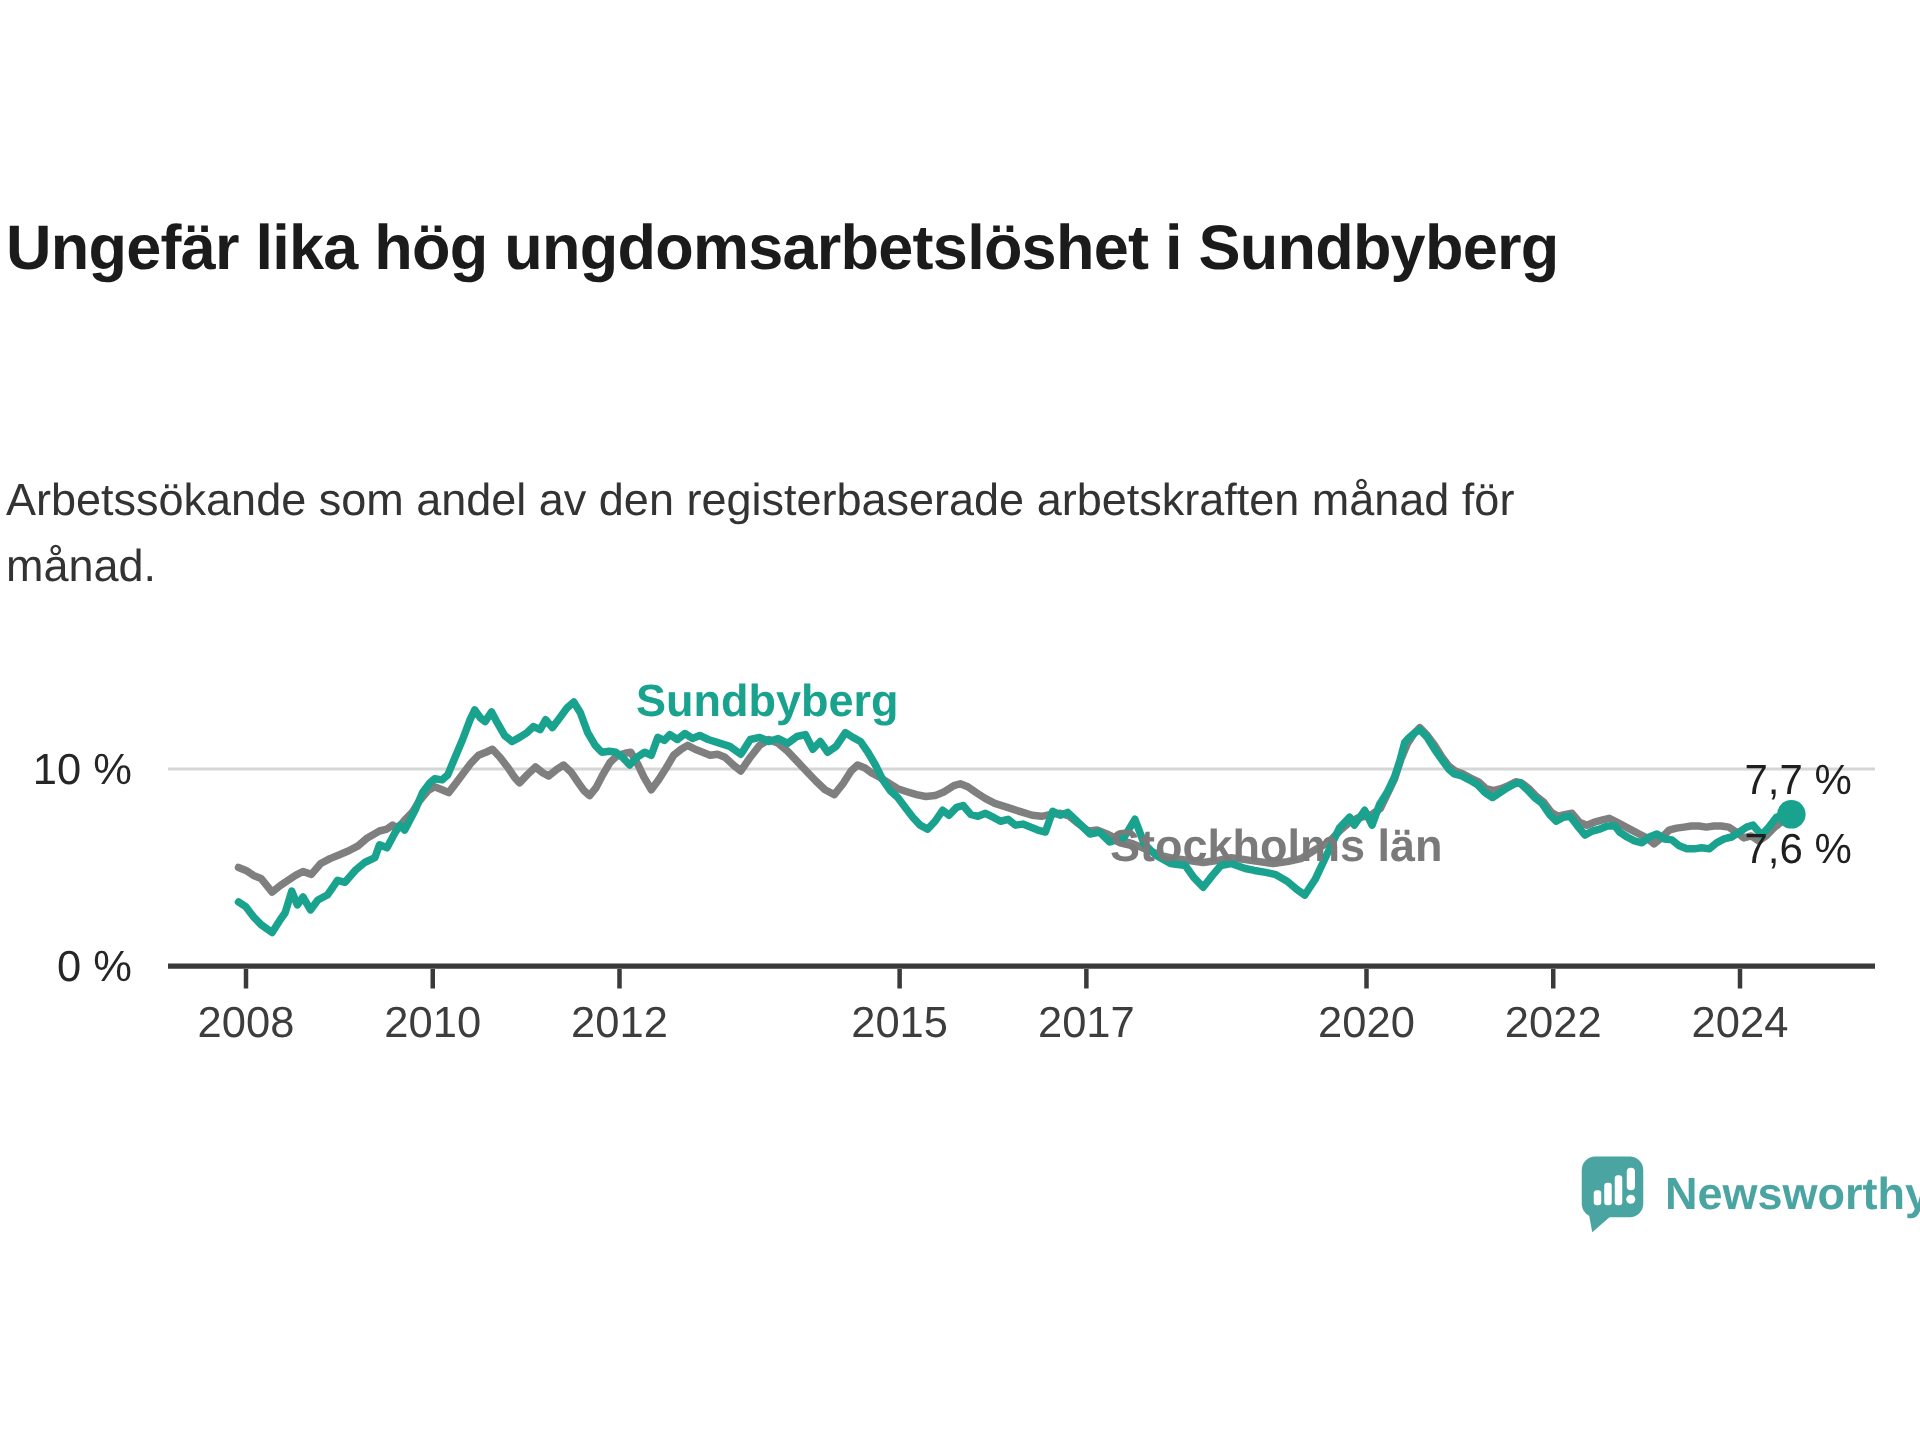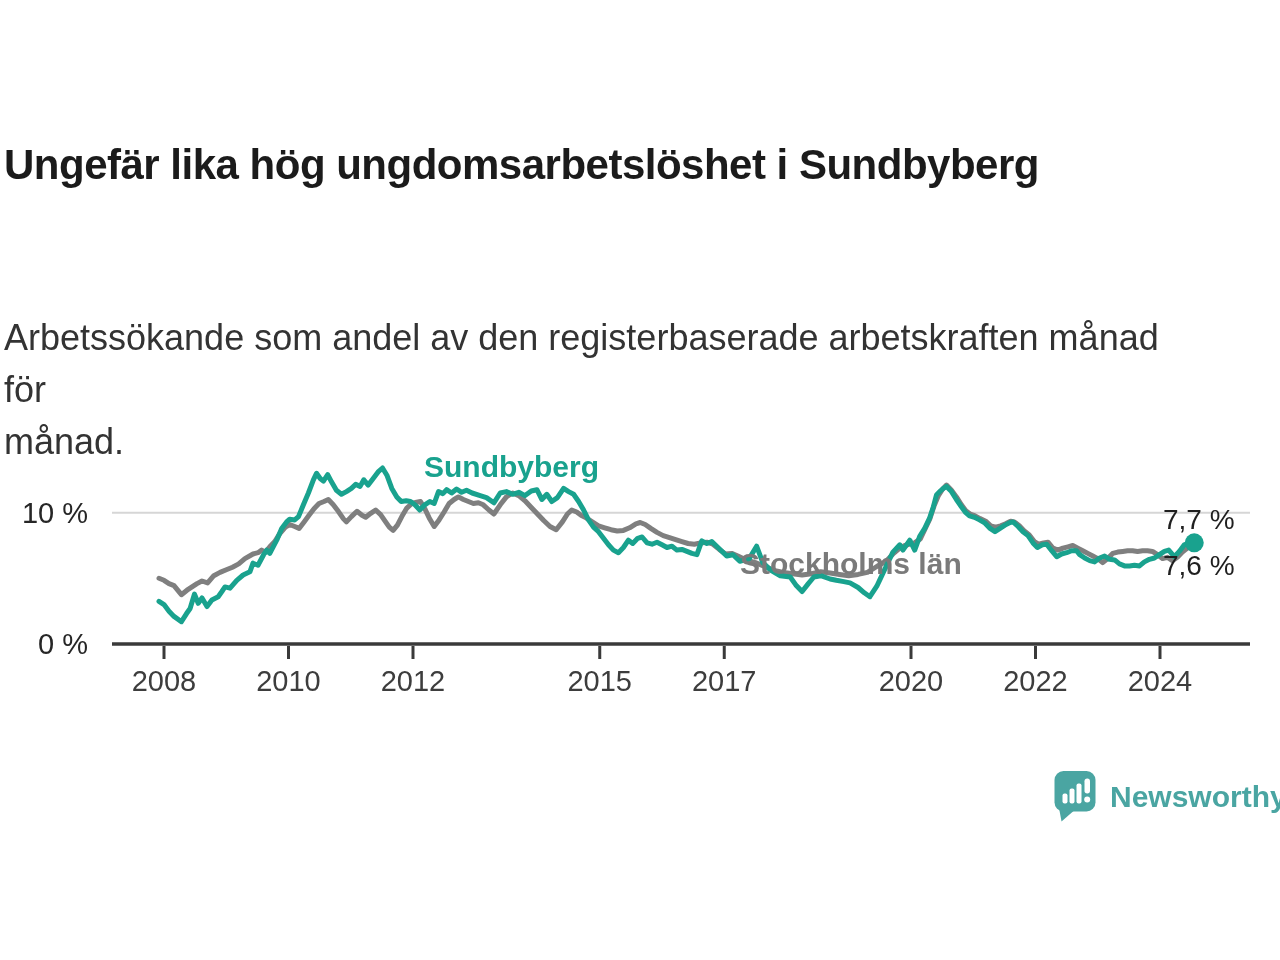--- a/index.html
+++ b/index.html
@@ -1,21 +1,21 @@
 <!DOCTYPE html>
 <html><head>
 <meta charset="utf-8">
 <style>
   html,body{margin:0;padding:0;background:#fff;}
   .page{position:relative;width:1280px;height:844px;background:#ffffff;overflow:hidden;
         font-family:"Liberation Sans", sans-serif;}
   .title{position:absolute;left:4px;top:138px;width:1270px;margin:0;
          font-size:42px;font-weight:700;line-height:1.3;color:#1b1b1b;letter-spacing:-0.5px;}
   .subtitle{position:absolute;left:4px;top:312px;width:1200px;margin:0;
-            font-size:36px;font-weight:400;line-height:1.45;color:#333333;}
+            font-size:30px;font-weight:400;line-height:1.45;color:#333333;}
   svg#chart{position:absolute;left:0;top:0;width:1280px;height:960px;}
   .tick-label{font-size:29px;fill:#3d3d3d;font-family:"Liberation Sans",sans-serif;}
   .ytick-label{font-size:29px;fill:#262626;font-family:"Liberation Sans",sans-serif;}
   .series-label{font-size:30px;font-weight:700;font-family:"Liberation Sans",sans-serif;}
   .end-label{font-size:28px;fill:#1f1f1f;font-family:"Liberation Sans",sans-serif;}
   .logo{position:absolute;left:1054px;top:770px;display:flex;align-items:center;gap:10px;}
   .logo-text{font-size:30px;font-weight:600;color:#4aa5a2;line-height:1;}
 </style>
 </head>
 <body>

